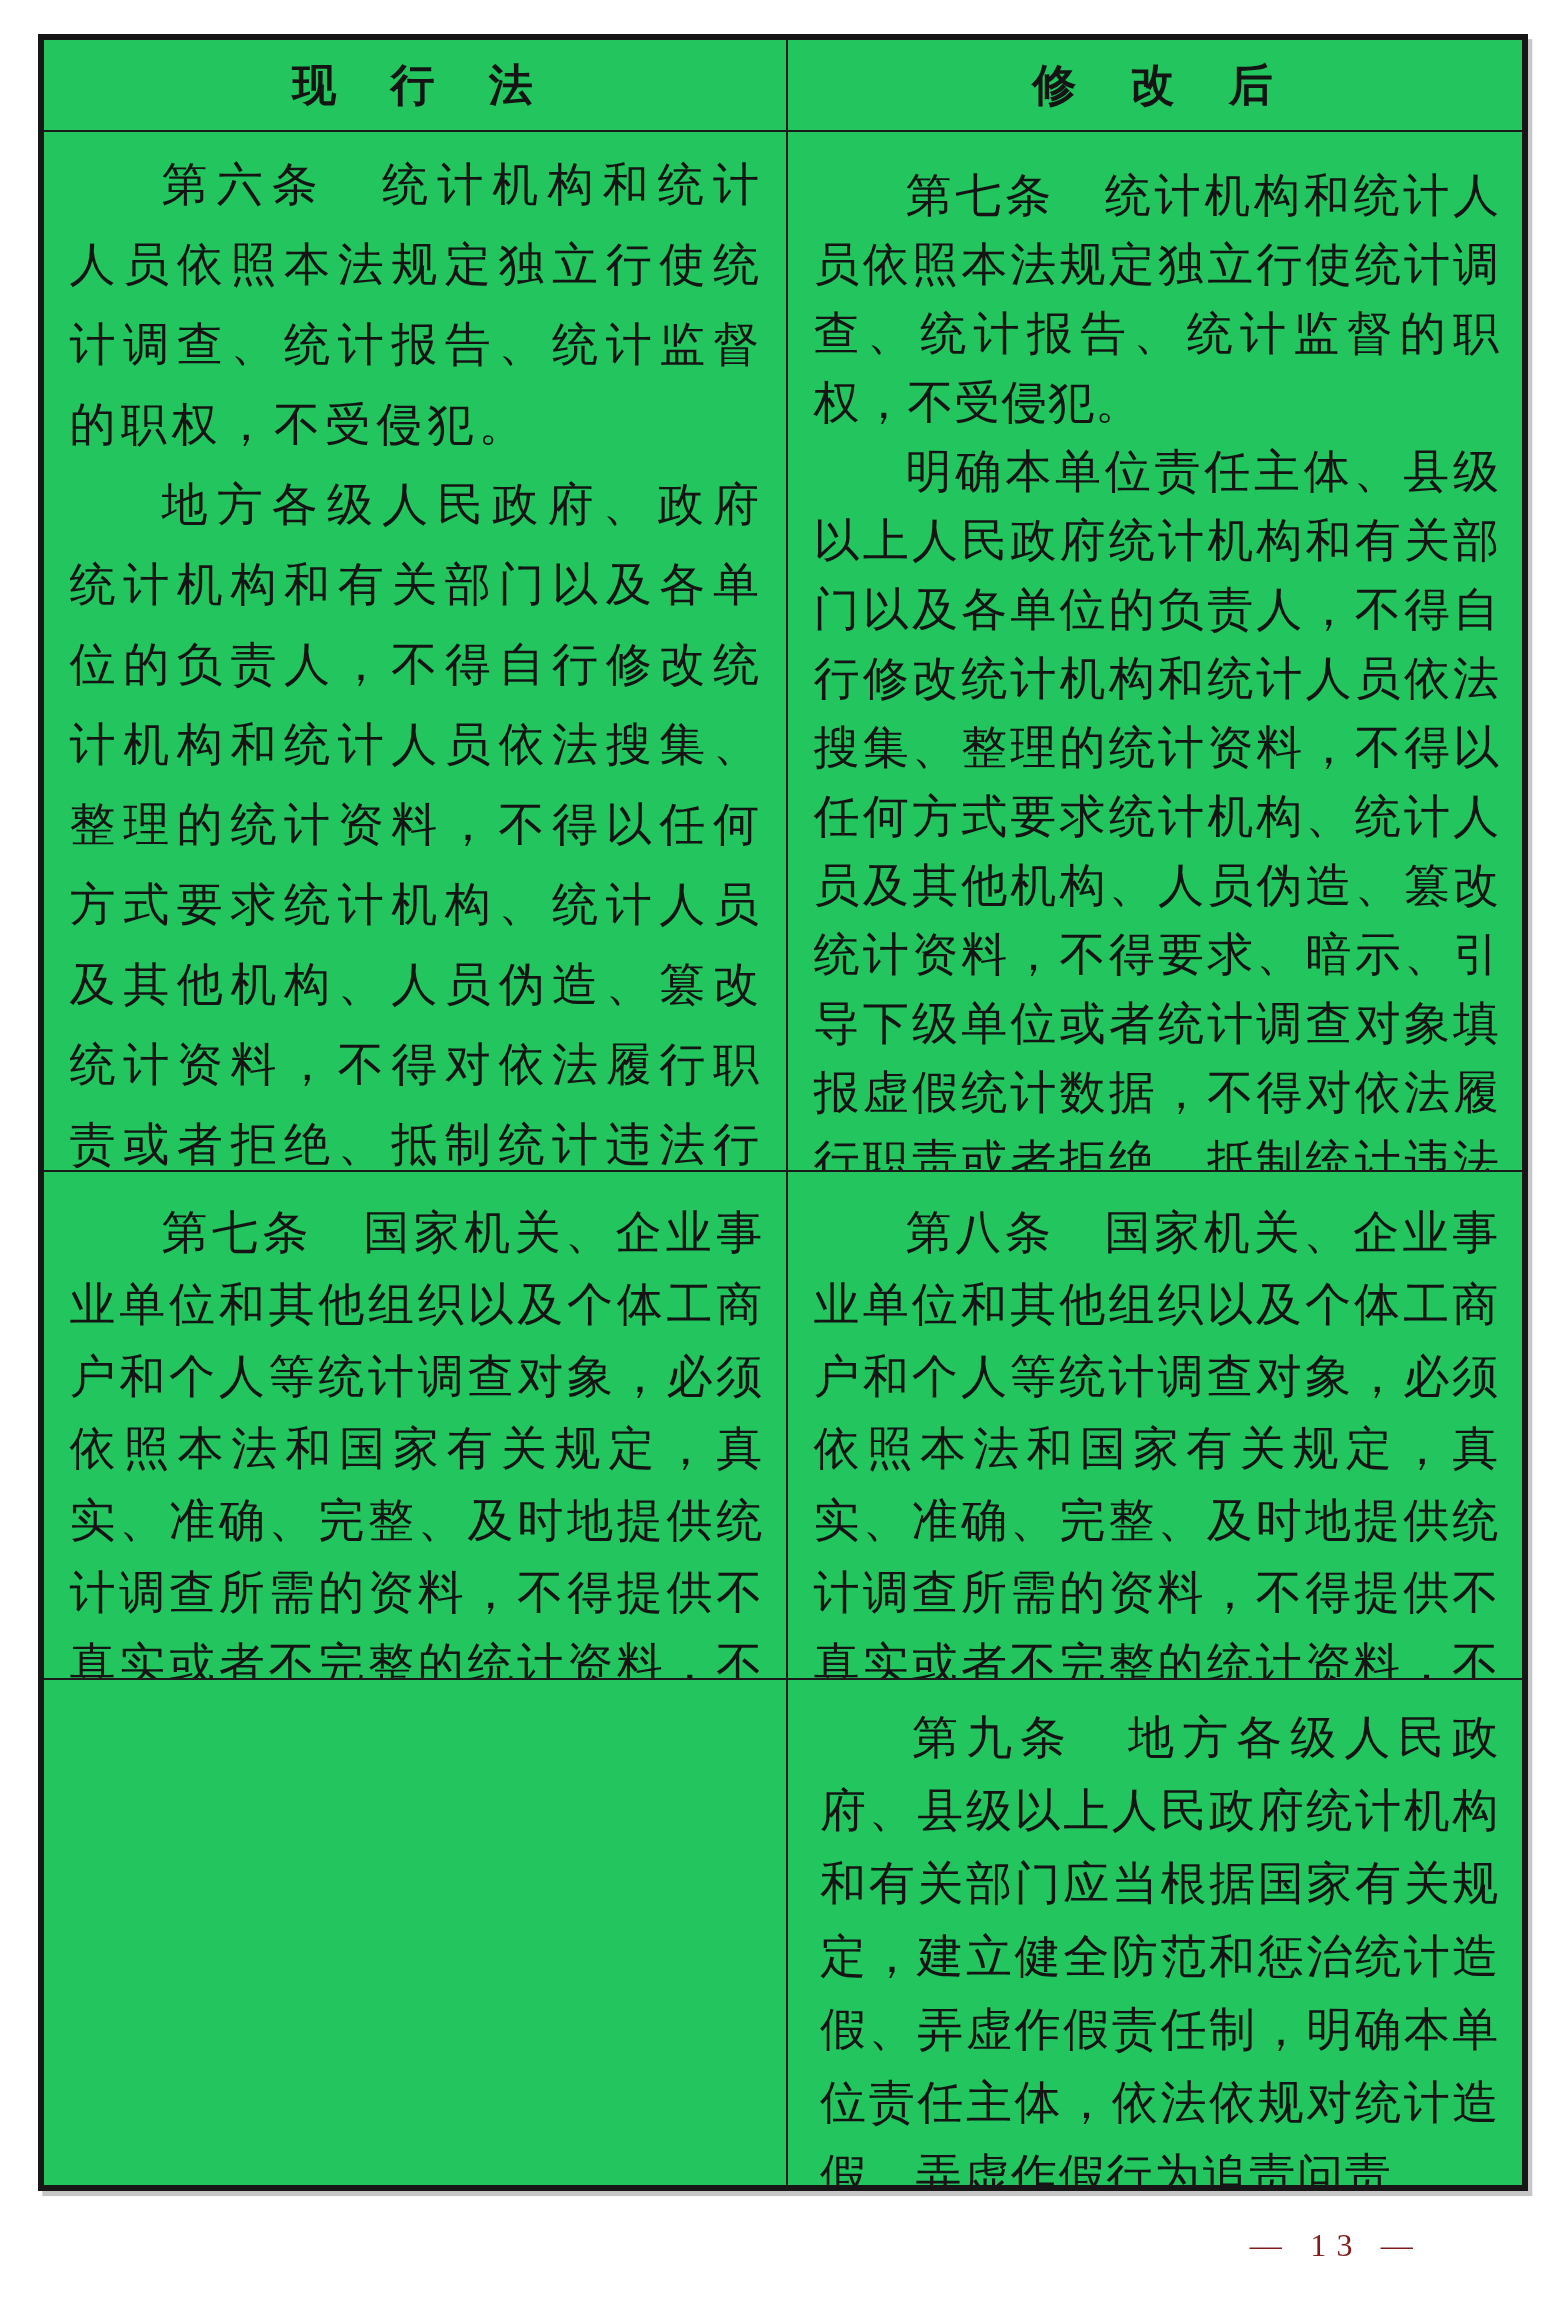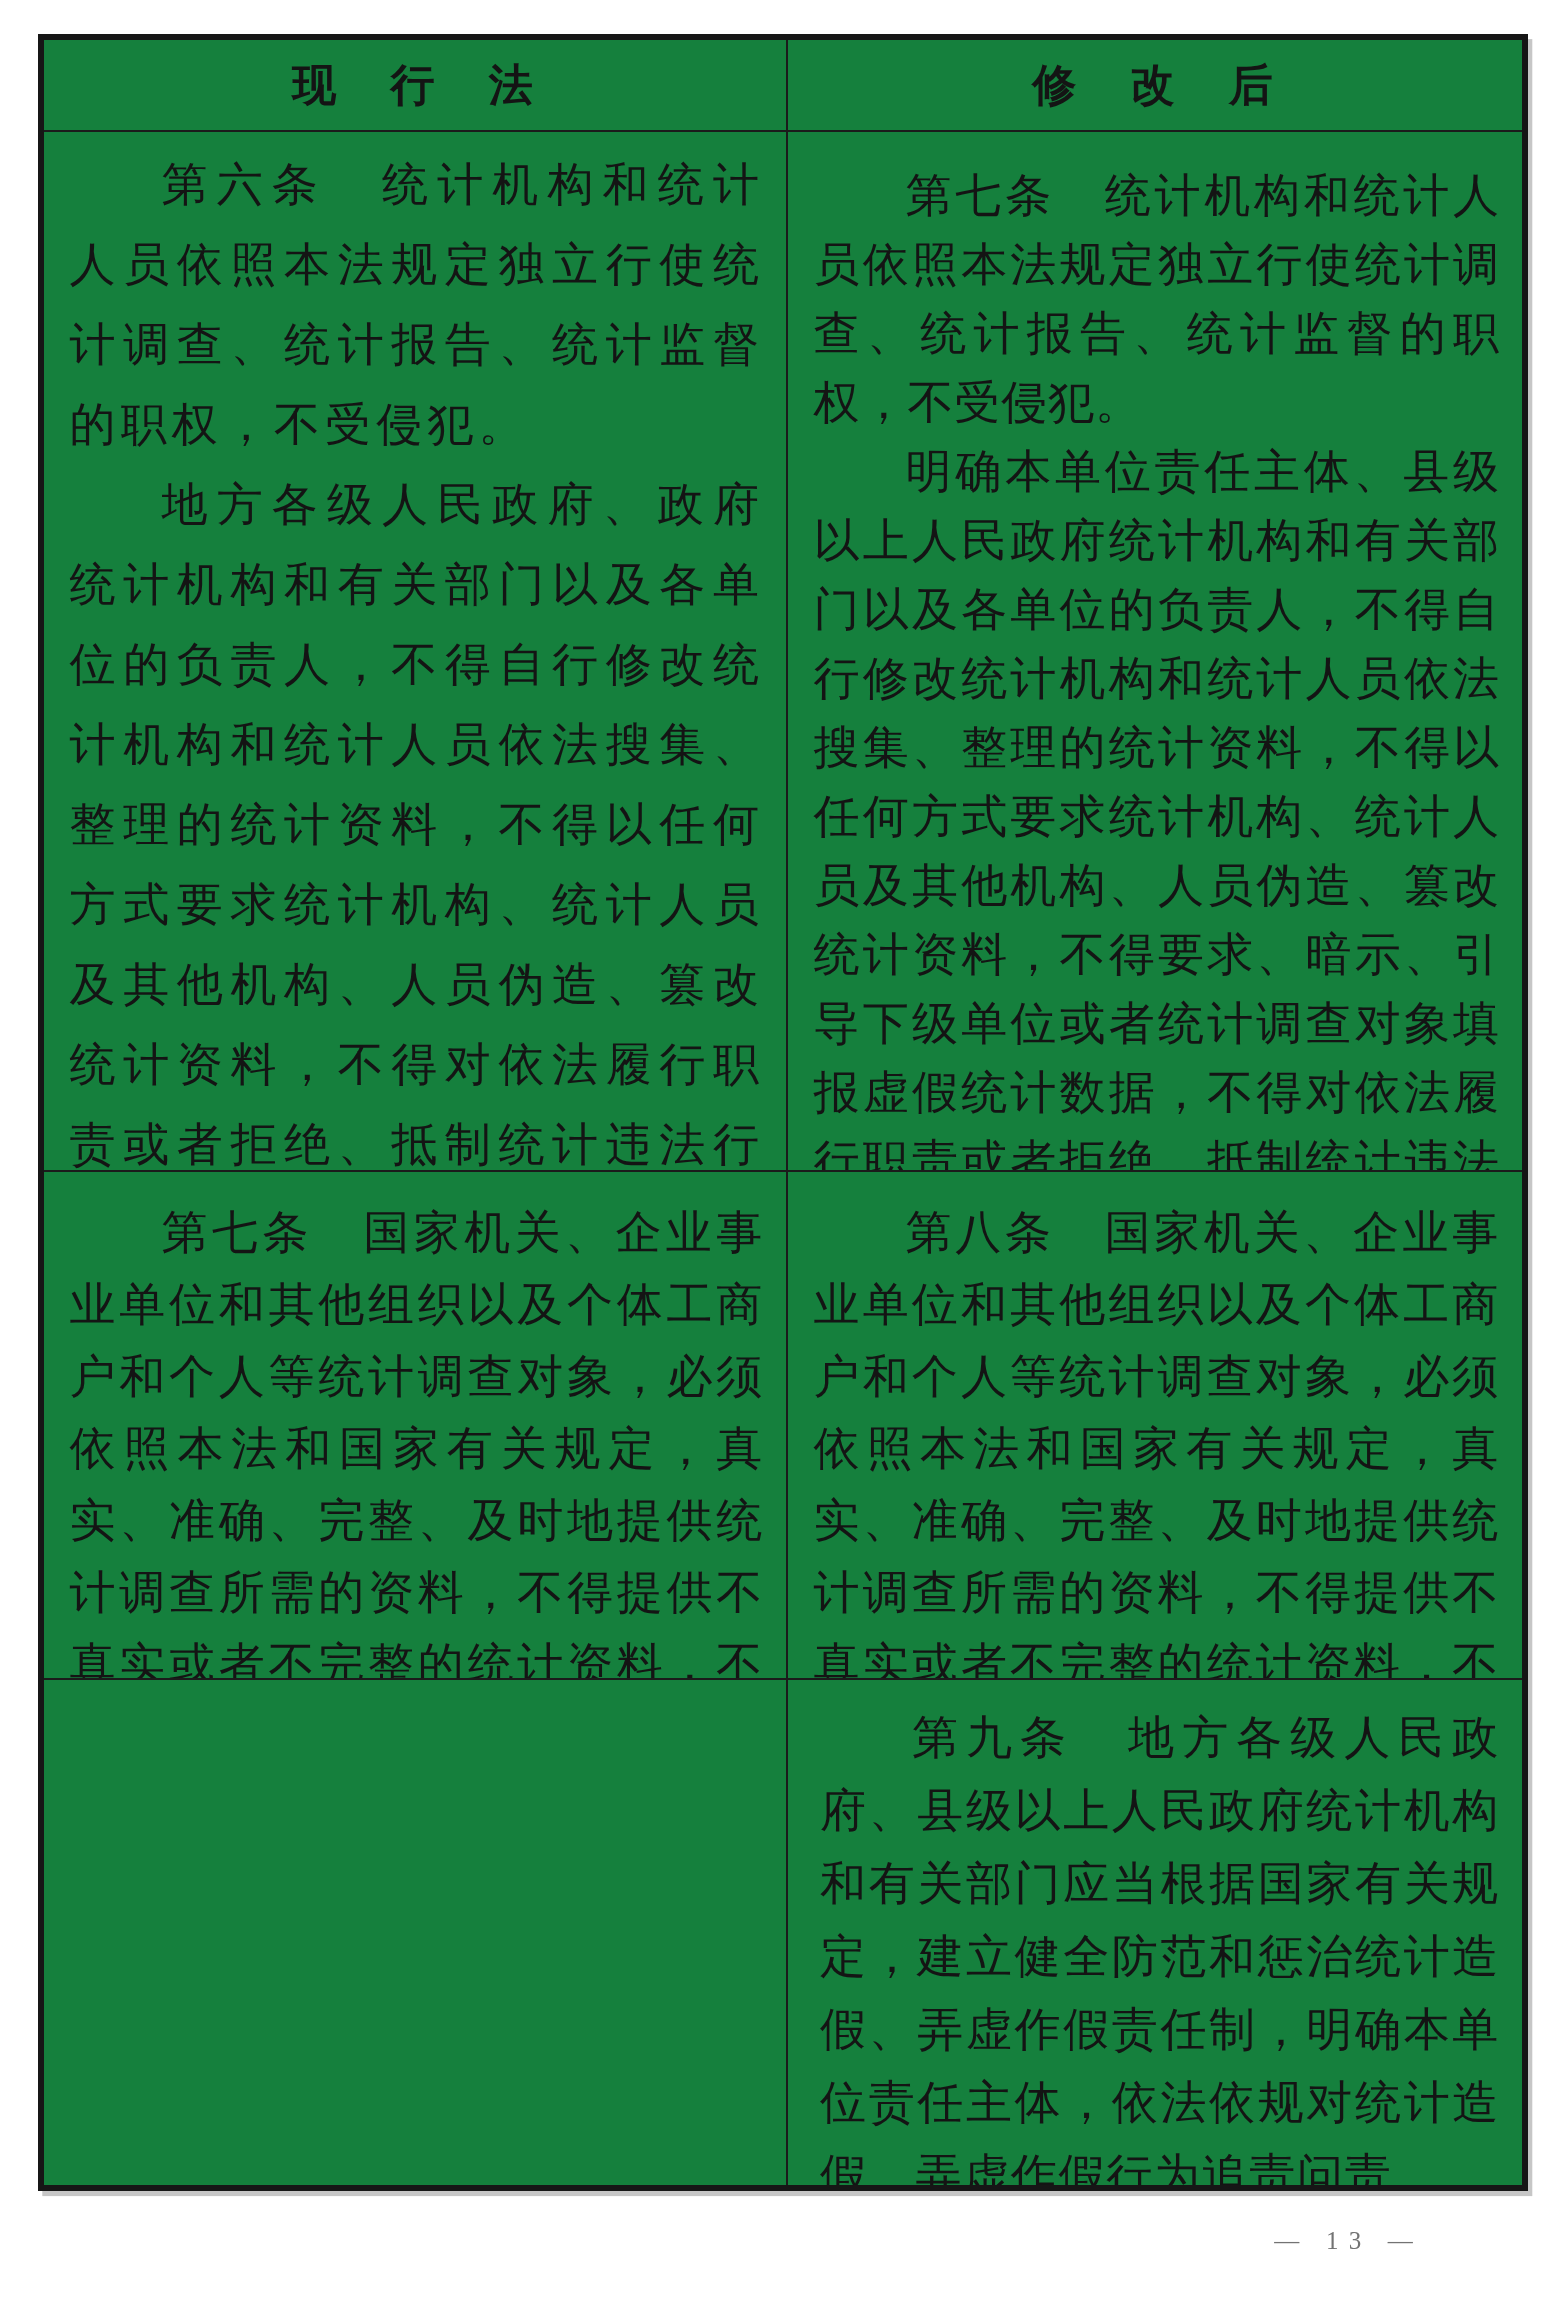--- a/index.html
+++ b/index.html
@@ -18,21 +18,21 @@
   }
   .law-table {
     position: absolute;
     left: 38px;
     top: 34px;
     width: 1490px;
     height: 2157px;
     box-sizing: border-box;
     border: 6px solid #161616;
     box-shadow: 4.3px 5.1px 0 #c6c6c6;
-    background: #15803d;
+    background: #22c55e;
     display: grid;
     grid-template-columns: 744px 1fr;
     grid-template-rows: 92px 1040px 508px 1fr;
   }
   .cell {
     box-sizing: border-box;
     overflow: hidden;
     padding: 12px 22px 0 25.6px;
   }
   .col-left { border-right: 2.6px solid #1b1b1b; }
@@ -59,23 +59,23 @@
   }
   .body-cell { font-size: 46px; }
   .cell-r1-left  { line-height: 80px; letter-spacing: 5.1px; }
   .cell-r1-right { line-height: 69px; letter-spacing: 0.9px; padding-top: 29px; }
   .cell-r2       { line-height: 72px; letter-spacing: 1.7px; padding-top: 24px; }
   .cell-r3       { line-height: 72px; letter-spacing: 1.7px; padding-top: 20.5px; padding-left: 32px; }
   .page-number {
     position: absolute;
     top: 2227px;
     right: 145px;
-    font-size: 25px;
+    font-size: 32px;
     letter-spacing: 10.2px;
-    color: #737373;
+    color: #7f1d1d;
     font-family: "Liberation Serif", "DejaVu Serif", serif;
   }
 </style>
 </head>
 <body>
 
 <div class="page">
 
   <div class="law-table">
 

